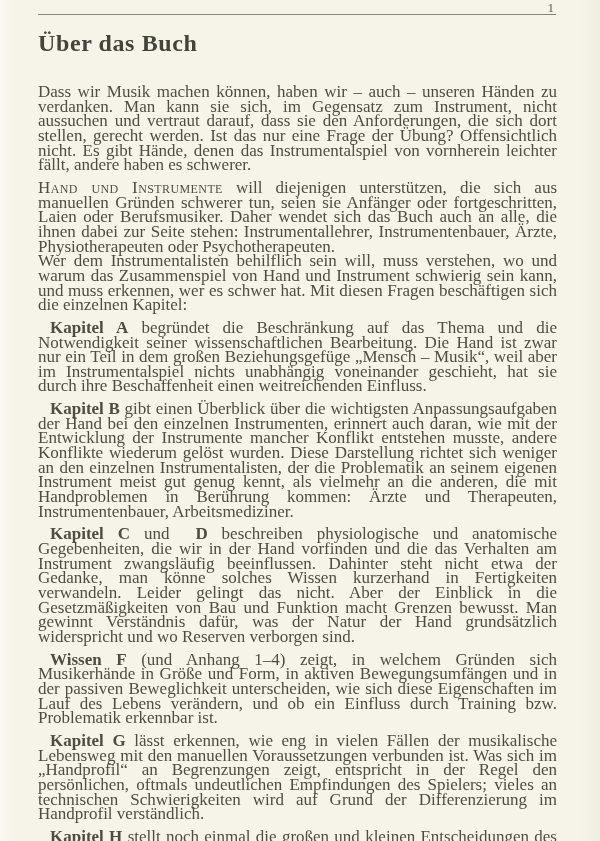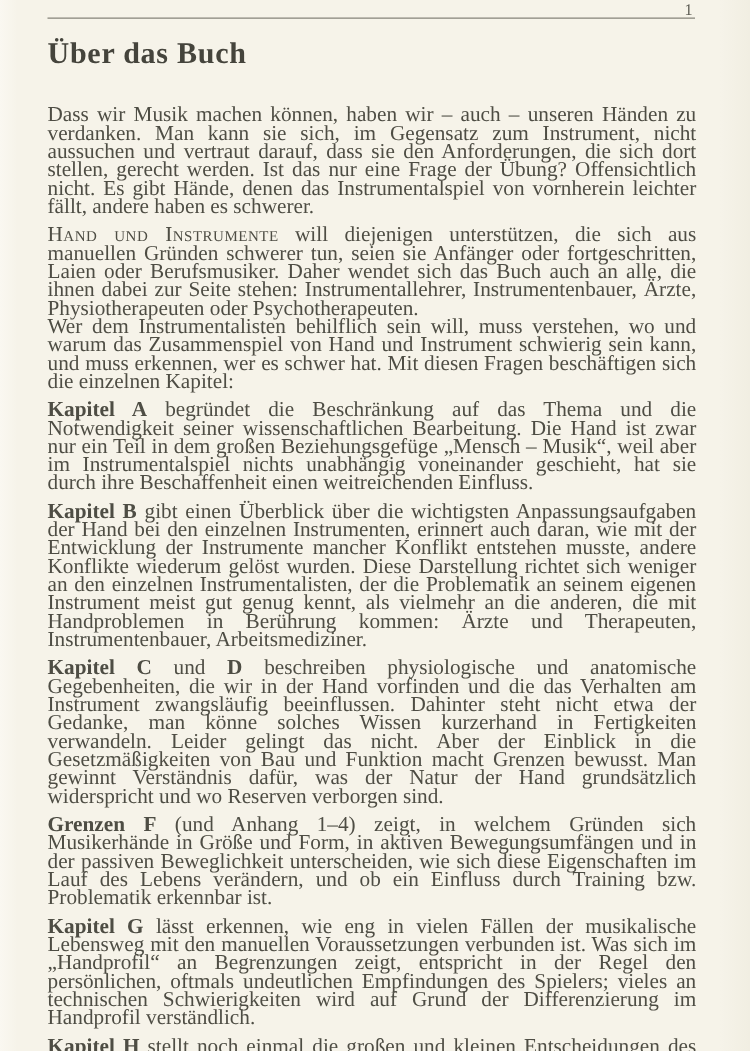--- a/index.html
+++ b/index.html
@@ -53,35 +53,35 @@
     left: 38px;
     width: 519px;
     font-size: 17px;
     line-height: 14.65px;
     text-align: justify;
     color: var(--ink, #4e4d44);
   }
   .para { margin: 0; }
   .para + .para { margin-top: 8px; }
   .para.no-gap { margin-top: 0; }
-  .bold { font-weight: bold; }
+  .bold { font-weight: bold; margin-left: 12px; }
   .italic { }
   .smallcaps { font-variant: small-caps; letter-spacing: 0.4px; }
 </style>
 </head>
 <body style="--paper: #f6f3e9; --ink: #4e4d44; --rule: #85847a;">
 
 <div class="page">
   <div class="pagenum">1</div>
   <div class="toprule"></div>
   <h1 class="title">Über das Buch</h1>
   <div class="body-text">
       <p class="para no-gap"><span>Dass wir Musik machen können, haben wir – auch – unseren Händen zu verdanken. Man kann sie sich, im Gegensatz zum Instrument, nicht aussuchen und vertraut darauf, dass sie den Anforderungen, die sich dort stellen, gerecht werden. Ist das nur eine Frage der Übung? Offensichtlich nicht. Es gibt Hände, denen das Instrumentalspiel von vornherein leichter fällt, andere haben es schwerer.</span></p>
       <p class="para"><span class="smallcaps">Hand und Instrumente</span><span> will diejenigen unterstützen, die sich aus manuellen Gründen schwerer tun, seien sie Anfänger oder fortgeschritten, Laien oder Berufsmusiker. Daher wendet sich das Buch auch an alle, die ihnen dabei zur Seite stehen: Instrumentallehrer, Instrumentenbauer, Ärzte, Physiotherapeuten oder Psychotherapeuten.</span></p>
       <p class="para no-gap"><span>Wer dem Instrumentalisten behilflich sein will, muss verstehen, </span><span class="italic">wo</span><span> und </span><span class="italic">warum</span><span> das Zusammenspiel von Hand und Instrument schwierig sein kann, und muss erkennen, </span><span class="italic">wer</span><span> es schwer hat. Mit diesen Fragen beschäftigen sich die einzelnen Kapitel:</span></p>
       <p class="para"><span class="bold">Kapitel A</span><span> begründet die Beschränkung auf das Thema und die Notwendigkeit seiner wissenschaftlichen Bearbeitung. Die Hand ist zwar nur ein </span><span class="italic">Teil</span><span> in dem großen Beziehungsgefüge „Mensch – Musik“, weil aber im Instrumentalspiel nichts unabhängig voneinander geschieht, hat sie durch ihre Beschaffenheit einen weitreichenden Einfluss.</span></p>
       <p class="para"><span class="bold">Kapitel B</span><span> gibt einen Überblick über die wichtigsten Anpassungsaufgaben der Hand bei den einzelnen Instrumenten, erinnert auch daran, wie mit der Entwicklung der Instrumente mancher Konflikt entstehen musste, andere Konflikte wiederum gelöst wurden. Diese Darstellung richtet sich weniger an den einzelnen Instrumentalisten, der die Problematik an seinem eigenen Instrument meist gut genug kennt, als vielmehr an die anderen, die mit Handproblemen in Berührung kommen: Ärzte und Therapeuten, Instrumentenbauer, Arbeitsmediziner.</span></p>
       <p class="para"><span class="bold">Kapitel C</span><span> und </span><span class="bold">D</span><span> beschreiben physiologische und anatomische Gegebenheiten, die wir in der Hand vorfinden und die das Verhalten am Instrument zwangsläufig beeinflussen. Dahinter steht nicht etwa der Gedanke, man könne solches Wissen kurzerhand in Fertigkeiten verwandeln. Leider gelingt das nicht. Aber der Einblick in die Gesetzmäßigkeiten von Bau und Funktion macht Grenzen bewusst. Man gewinnt Verständnis dafür, was der Natur der Hand grundsätzlich widerspricht und wo Reserven verborgen sind.</span></p>
-      <p class="para"><span class="bold">Grenzen F</span><span> (und Anhang 1–4) zeigt, in welchem </span><span class="italic">Gründen</span><span> sich Musikerhände in Größe und Form, in aktiven Bewegungsumfängen und in der passiven Beweglichkeit unterscheiden, wie sich diese Eigenschaften im Lauf des Lebens verändern, und ob ein Einfluss durch Training bzw. Problematik erkennbar ist.</span></p>
+      <p class="para"><span class="bold">Wissen F</span><span> (und Anhang 1–4) zeigt, in welchem </span><span class="italic">Gründen</span><span> sich Musikerhände in Größe und Form, in aktiven Bewegungsumfängen und in der passiven Beweglichkeit unterscheiden, wie sich diese Eigenschaften im Lauf des Lebens verändern, und ob ein Einfluss durch Training bzw. Problematik erkennbar ist.</span></p>
       <p class="para"><span class="bold">Kapitel G</span><span> lässt erkennen, wie eng in vielen Fällen der musikalische Lebensweg mit den manuellen Voraussetzungen verbunden ist. Was sich im „Handprofil“ an Begrenzungen zeigt, entspricht in der Regel den persönlichen, oftmals undeutlichen Empfindungen des Spielers; vieles an technischen Schwierigkeiten wird auf Grund der Differenzierung im Handprofil verständlich.</span></p>
       <p class="para"><span class="bold">Kapitel H</span><span> stellt noch einmal die großen und kleinen Entscheidungen des musikalischen Alltags zusammen, bei denen grundsätzlich an die Rolle der Hand zu denken ist. Um Anhaltspunkte für eine individuelle spieltechnische Orientierung zu gewinnen, wird eine systematische Beobachtung der Hand vorgeschlagen, die auf wichtige Begrenzungen aufmerksam machen soll. Außerdem ist ein Verfahren zur vereinfachten Messung von Handgröße und Spannweiten angegeben (s. Messblätter).</span></p>
     </div>
 </div>
 
 </body></html>

